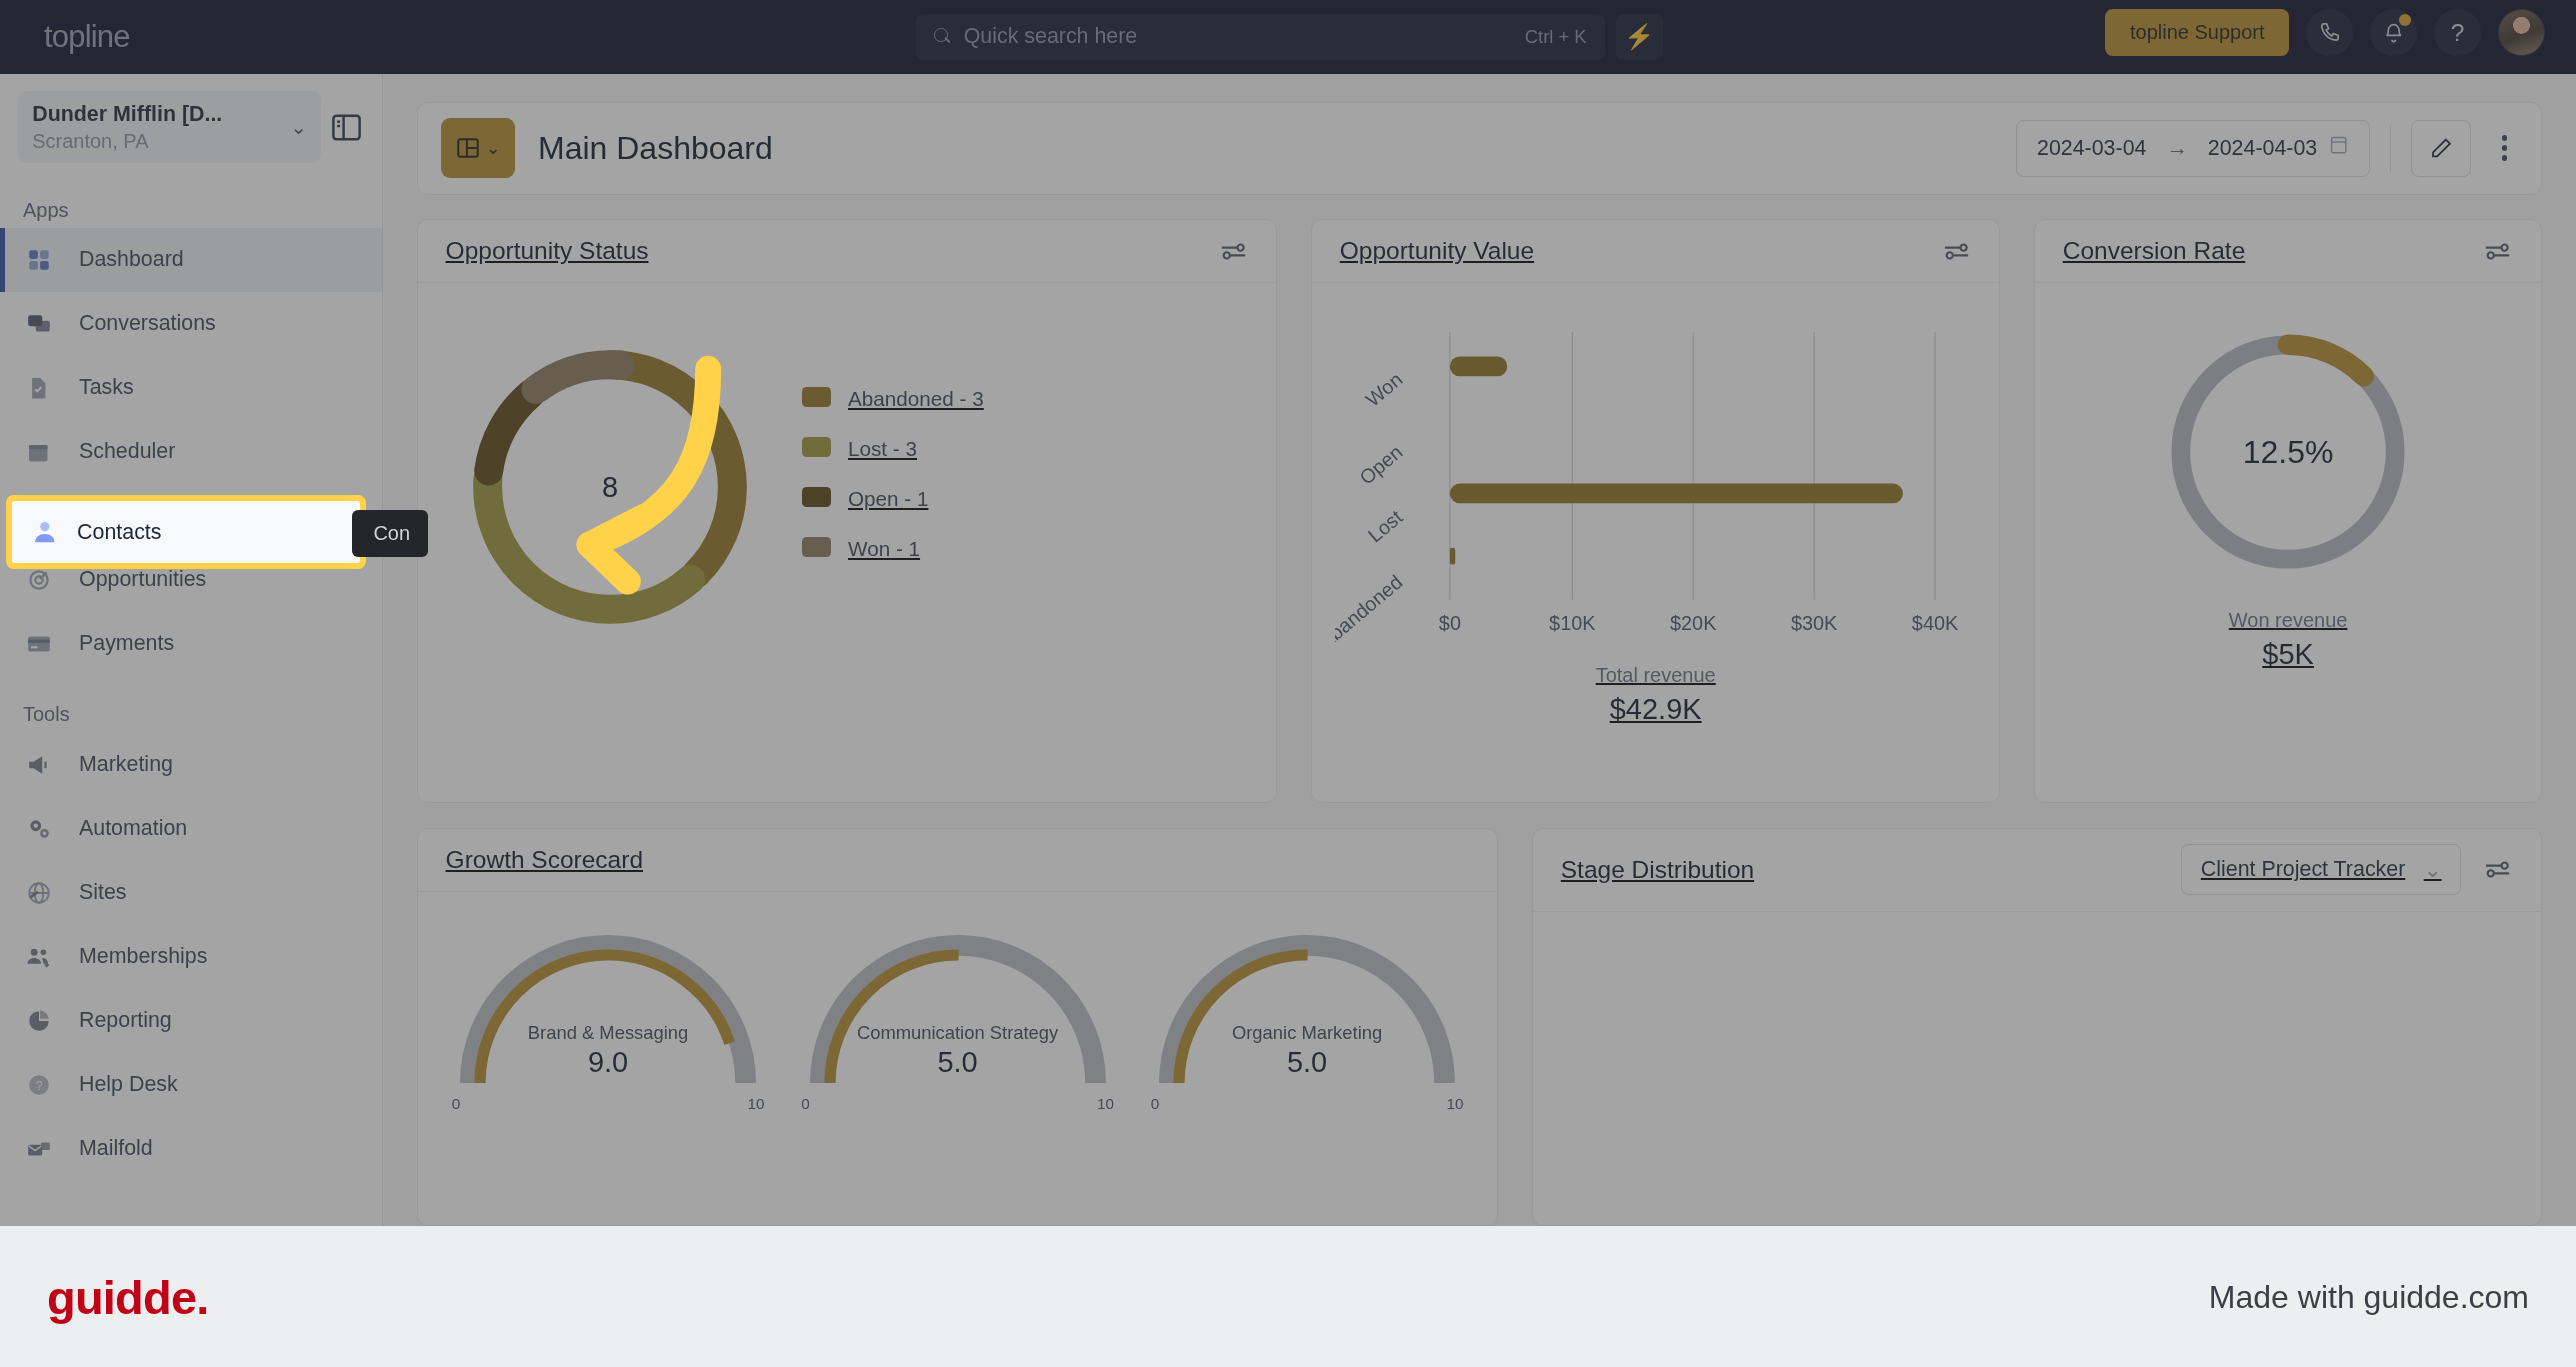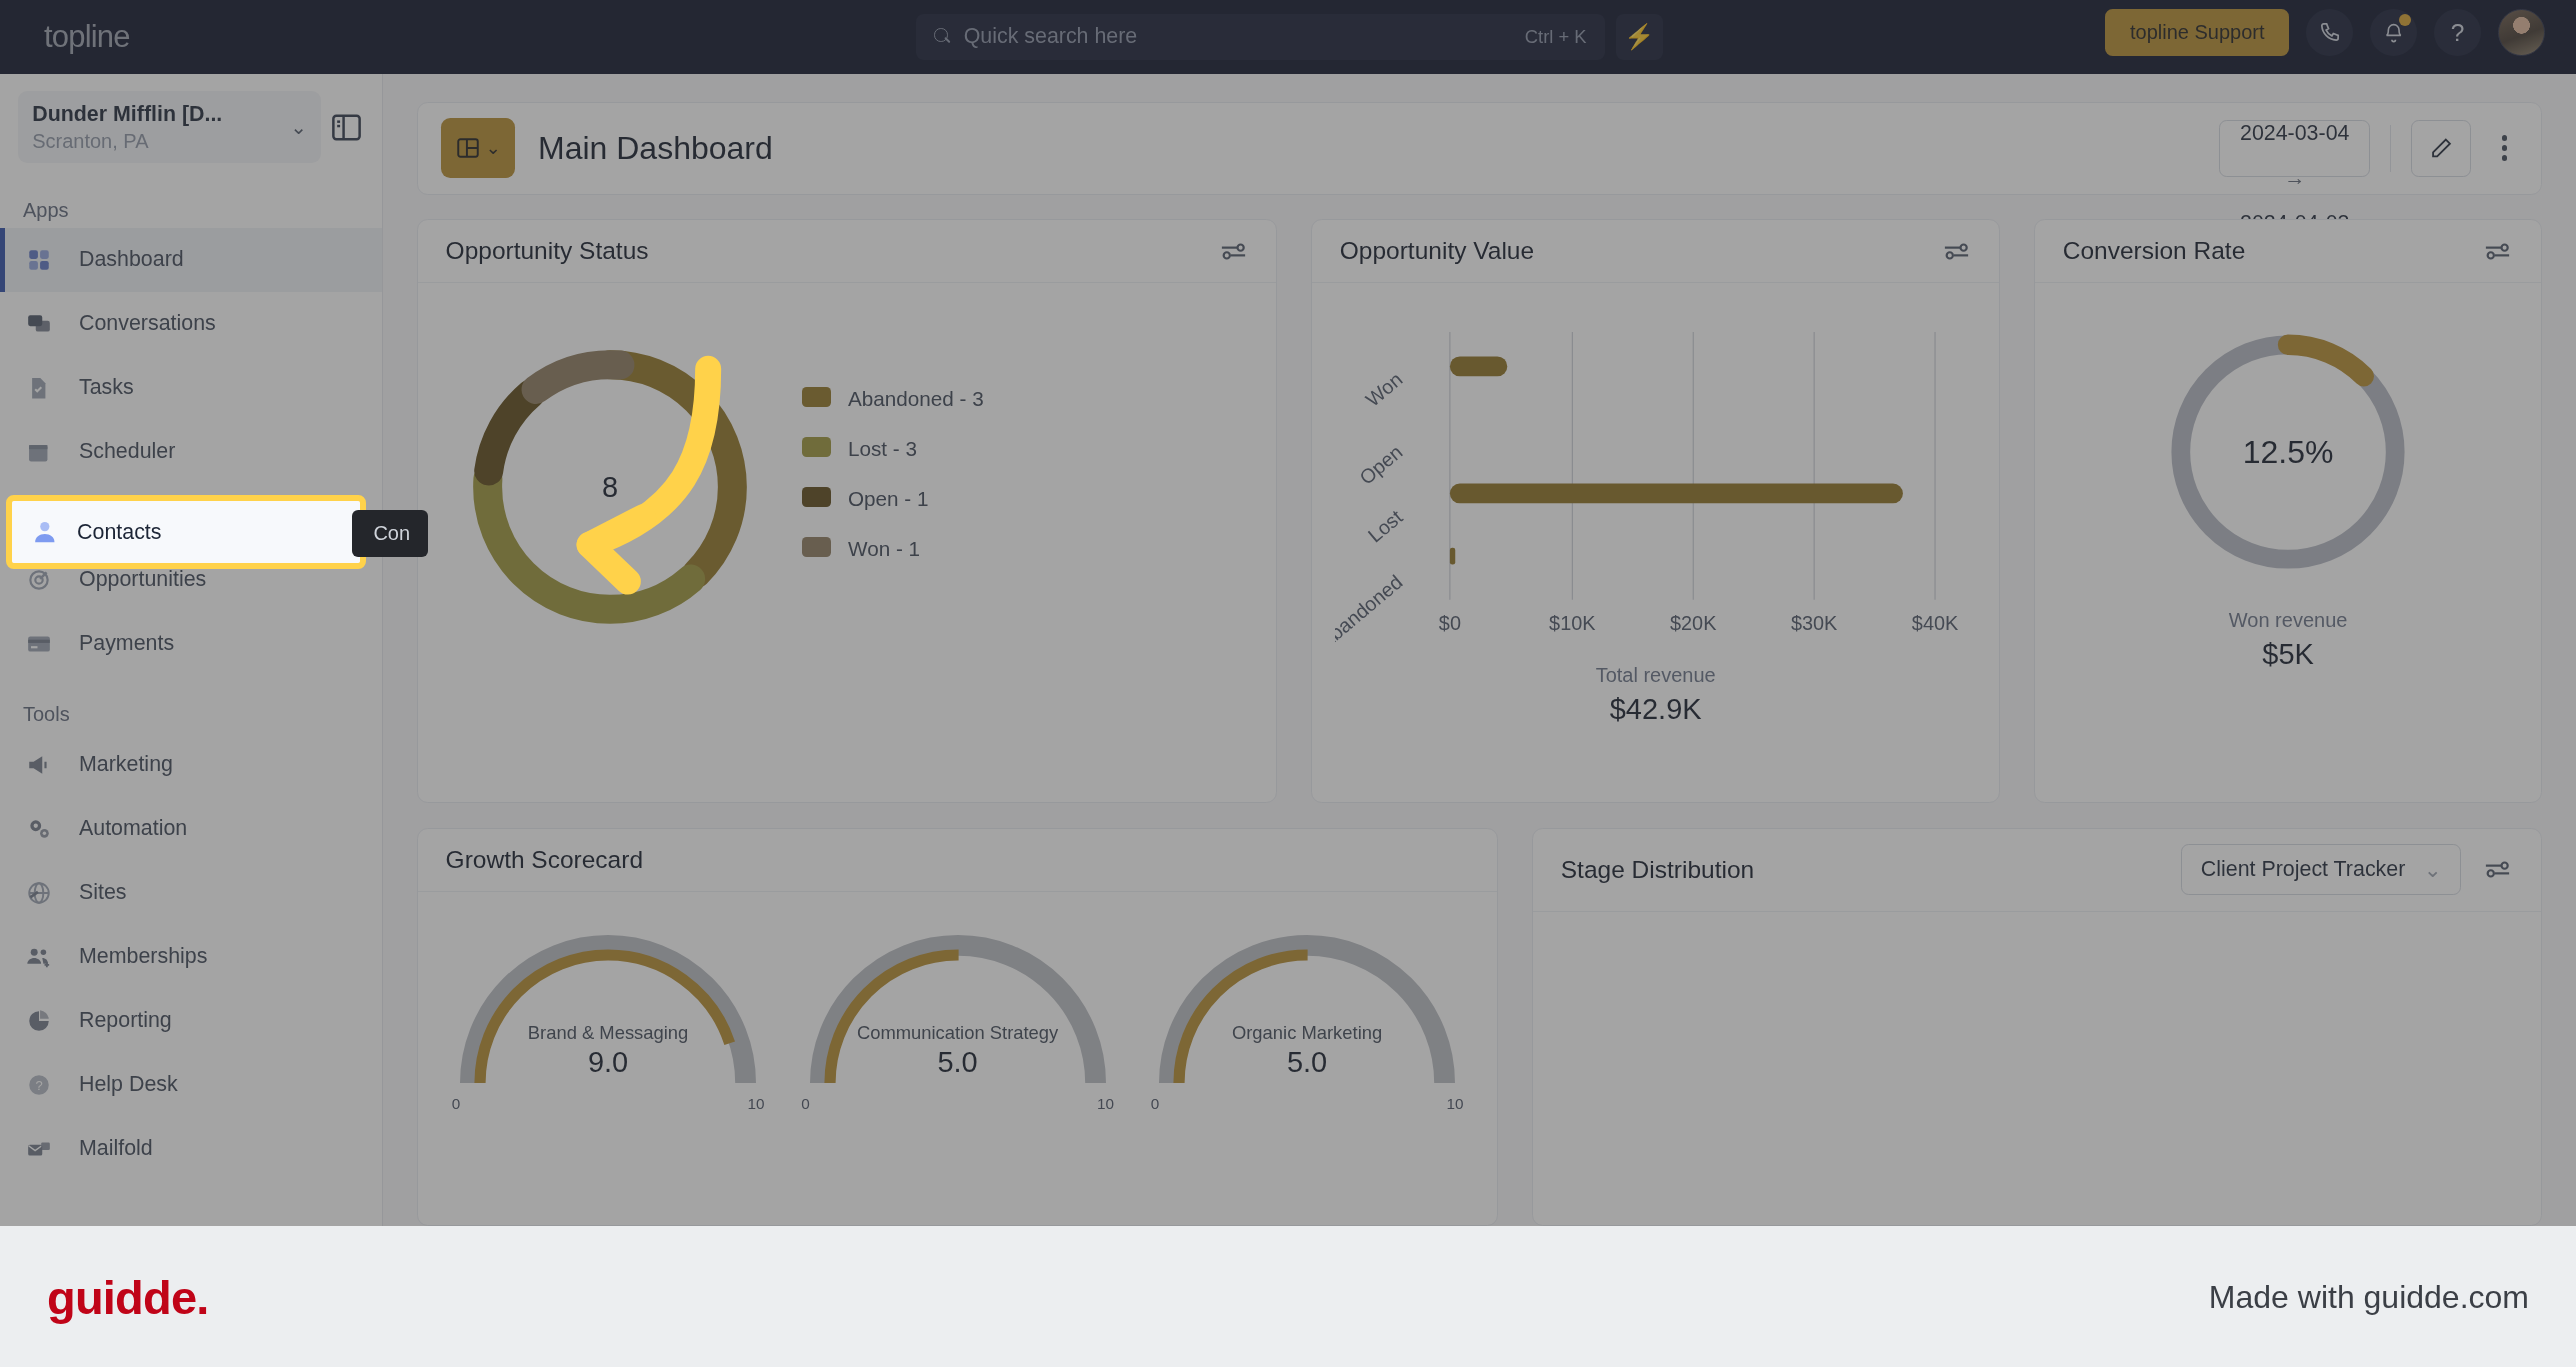--- a/index.html
+++ b/index.html
@@ -105,31 +105,31 @@
   }
   .dash-sel {
     width: 74px; height: 60px; background: #b58a2b; border-radius: 9.2px;
     display: flex; align-items: center; justify-content: center; gap: 4.6px; color: #1a1a1a;
   }
   .page-title { font-size: 32px; color: #101828; margin-left: 23px; }
   .head-left { display: flex; align-items: center; }
   .head-right { display: flex; align-items: center; gap: 20px; }
   .date-range {
     border: 0.8px solid #d3d8e0; border-radius: 7.7px; height: 57px;
-    display: flex; align-items: center; gap: 20px; padding: 0 20px; color: #1c2536; font-size: 21.4px; flex-direction: column;
+    display: flex; align-items: center; gap: 20px; padding: 0 20px; color: #1c2536; font-size: 21.4px;
   }
   .vdiv { width: 0.8px; height: 47px; background: #dfe3ea; }
   .icon-btn {
     width: 60px; height: 57px; border: 0.8px solid #d3d8e0; border-radius: 7.7px;
     display: flex; align-items: center; justify-content: center; color: #1c2536;
   }
   .dots { display: flex; flex-direction: column; gap: 4.6px; padding: 0 10.7px; }
   .dots i { width: 5.4px; height: 5.4px; background: #3b4354; border-radius: 50%; display: block; }
 
-  .grid-row { display: flex; gap: 34px; margin: 24.5px 34px 0 34px; }
+  .grid-row { display: flex; gap: 34px; margin: 24.5px 34px 0 34px; text-decoration: underline; }
   .card { background: #fff; border: 0.8px solid #e7eaf0; border-radius: 10.7px; }
   .card-head {
     height: 63px; display: flex; align-items: center; justify-content: space-between;
     padding: 0 27.6px; border-bottom: 0.8px solid #eceff4;
   }
   .card-title { font-size: 24.5px; color: #101828; }
   .sliders { width: 31px; height: 31px; color: #4a5365; }
 
   .donut-body { display: flex; align-items: center; padding: 43px 31px; }
   .center-num { font-size: 29px; color: #101828; }

